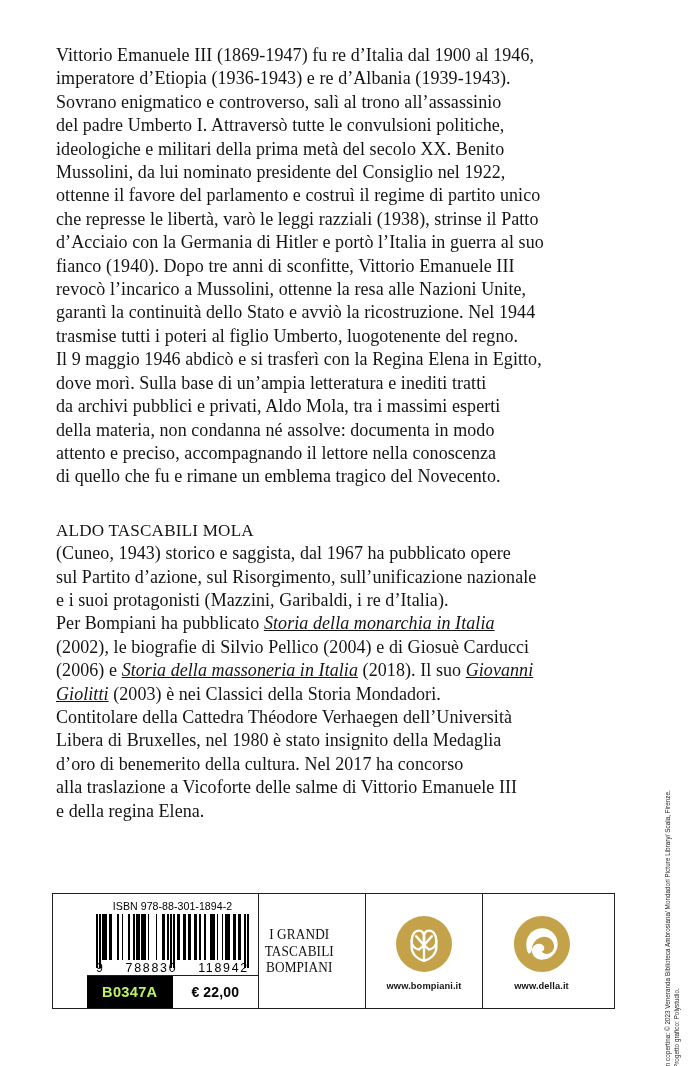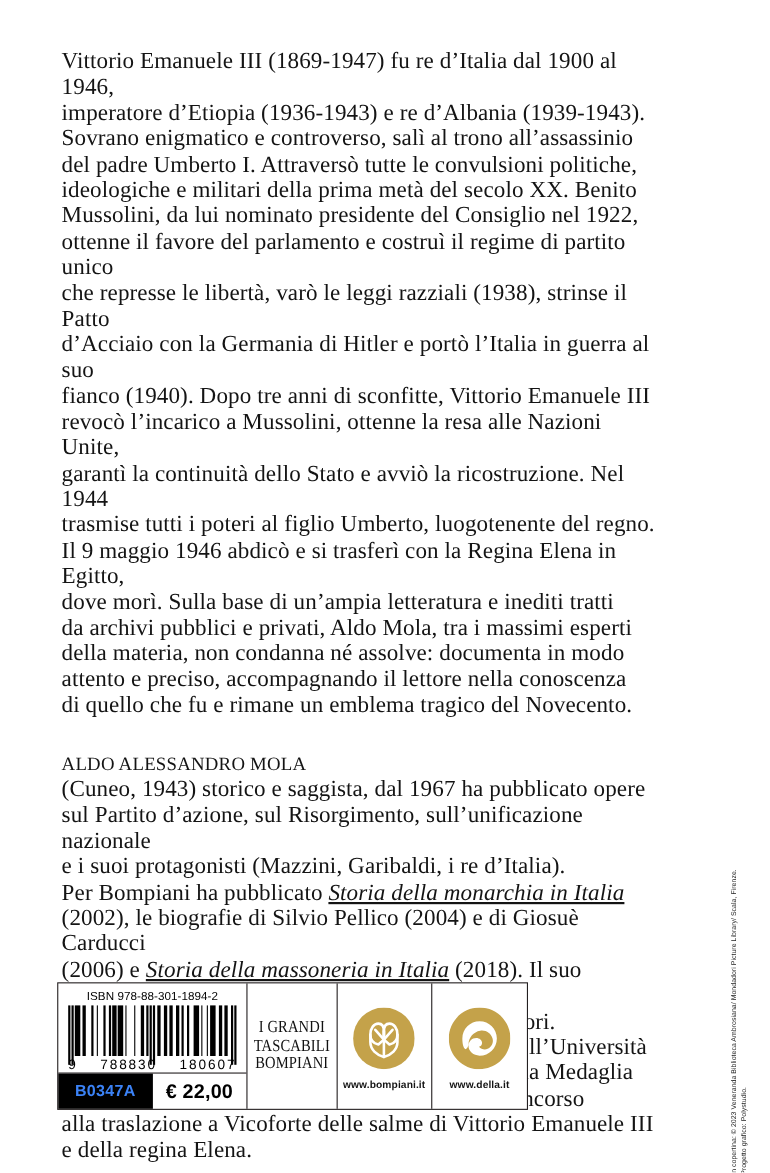--- a/index.html
+++ b/index.html
@@ -32,47 +32,48 @@
   .section-heading {
     font-size: 17.1px;
     line-height: 23.4px;
     letter-spacing: 0.012em;
     margin: 0 0 0 0;
     font-weight: normal;
     color: #141414;
   }
 
   .body-par {
-    font-size: 21px;
+    font-size: 18px;
     line-height: 23.4px;
     margin: 0;
     color: #141414;
     letter-spacing: 0.004em;
   }
 
   .spacer-par {
     height: 30px;
   }
 
   .body-par em {
     font-style: italic;
     text-decoration: underline;
   }
 
   
   .bottom-bar {
     position: absolute;
     left: 52px;
     top: 893px;
-    width: 428px;
+    width: 563px;
     height: 116px;
     border: 1px solid #231f20;
     box-sizing: border-box;
     display: flex;
     background: #ffffff;
+    padding-left: 34px;
   }
 
   .bar-cell {
     box-sizing: border-box;
     position: relative;
   }
 
   .cell-barcode {
     width: 172px;
     border-right: 1px solid #231f20;
@@ -125,38 +126,38 @@
     white-space: nowrap;
   }
 
   .code-price-row {
     display: flex;
     height: 32px;
     border-top: 1px solid #231f20;
   }
   .code-box {
     background: #000;
-    color: #3b82f6;
+    color: #bef264;
     flex: 0 0 50%;
     display: flex;
     align-items: center;
     justify-content: center;
     font-family: "Liberation Sans", "DejaVu Sans", sans-serif;
     font-weight: bold;
     font-size: 14.6px;
     letter-spacing: 0.02em;
   }
   .price-box {
     flex: 1;
     display: flex;
     align-items: center;
     justify-content: center;
     font-family: "Liberation Sans", "DejaVu Sans", sans-serif;
     font-weight: bold;
-    font-size: 18px;
+    font-size: 14px;
     color: #000;
     letter-spacing: 0.01em;
   }
 
   .cell-imprint {
     width: 107px;
     border-right: 1px solid #231f20;
     display: flex;
     align-items: center;
   }
@@ -220,21 +221,21 @@
 
 <div class="page">
 
   <div class="text-block">
 
 
     <div class="body-par" id="blurb-par">Vittorio Emanuele III (1869-1947) fu re d’Italia dal 1900 al 1946,<br>imperatore d’Etiopia (1936-1943) e re d’Albania (1939-1943).<br>Sovrano enigmatico e controverso, salì al trono all’assassinio<br>del padre Umberto I. Attraversò tutte le convulsioni politiche,<br>ideologiche e militari della prima metà del secolo XX. Benito<br>Mussolini, da lui nominato presidente del Consiglio nel 1922,<br>ottenne il favore del parlamento e costruì il regime di partito unico<br>che represse le libertà, varò le leggi razziali (1938), strinse il Patto<br>d’Acciaio con la Germania di Hitler e portò l’Italia in guerra al suo<br>fianco (1940). Dopo tre anni di sconfitte, Vittorio Emanuele III<br>revocò l’incarico a Mussolini, ottenne la resa alle Nazioni Unite,<br>garantì la continuità dello Stato e avviò la ricostruzione. Nel 1944<br>trasmise tutti i poteri al figlio Umberto, luogotenente del regno.<br>Il 9 maggio 1946 abdicò e si trasferì con la Regina Elena in Egitto,<br>dove morì. Sulla base di un’ampia letteratura e inediti tratti<br>da archivi pubblici e privati, Aldo Mola, tra i massimi esperti<br>della materia, non condanna né assolve: documenta in modo<br>attento e preciso, accompagnando il lettore nella conoscenza<br>di quello che fu e rimane un emblema tragico del Novecento.</div>
 
     <div class="spacer-par"></div>
 
-    <div class="section-heading">ALDO ALESSANDRO MOLA</div>
+    <div class="section-heading">ALDO TASCABILI MOLA</div>
 
     <div class="body-par" id="bio-par">(Cuneo, 1943) storico e saggista, dal 1967 ha pubblicato opere<br>sul Partito d’azione, sul Risorgimento, sull’unificazione nazionale<br>e i suoi protagonisti (Mazzini, Garibaldi, i re d’Italia).<br>Per Bompiani ha pubblicato <em>Storia della monarchia in Italia</em><br>(2002), le biografie di Silvio Pellico (2004) e di Giosuè Carducci<br>(2006) e <em>Storia della massoneria in Italia</em> (2018). Il suo <em>Giovanni</em><br><em>Giolitti</em> (2003) è nei Classici della Storia Mondadori.<br>Contitolare della Cattedra Théodore Verhaegen dell’Università<br>Libera di Bruxelles, nel 1980 è stato insignito della Medaglia<br>d’oro di benemerito della cultura. Nel 2017 ha concorso<br>alla traslazione a Vicoforte delle salme di Vittorio Emanuele III<br>e della regina Elena.</div>
   </div>
 
   <div class="bottom-bar">
 
     <div class="bar-cell cell-barcode">
       <div class="isbn-line">ISBN 978-88-301-1894-2</div>
 
       <div class="barcode-wrap">
@@ -295,21 +296,21 @@
             <i style="width: 1.62105px; background: transparent;"></i>
             <i style="width: 3.24211px;"></i>
             <i style="width: 3.24211px; background: transparent;"></i>
             <i class="tall" style="width: 1.62105px;"></i>
             <i style="width: 1.62105px; background: transparent;"></i>
             <i class="tall" style="width: 1.62105px;"></i>
           </div>
         <div class="barcode-digits">
           <span>9</span>
           <span>788830</span>
-          <span>180607</span>
+          <span>118942</span>
         </div>
       </div>
 
       <div class="code-price-row">
         <div class="code-box">B0347A</div>
         <div class="price-box">€ 22,00</div>
       </div>
     </div>
 
     <div class="bar-cell cell-imprint">

